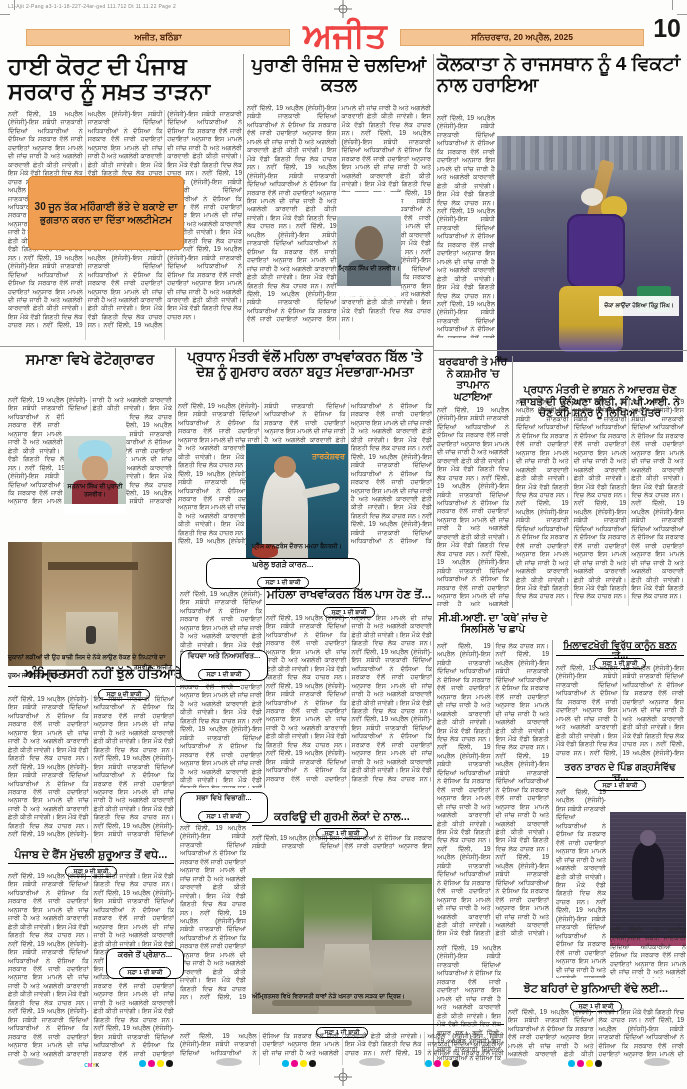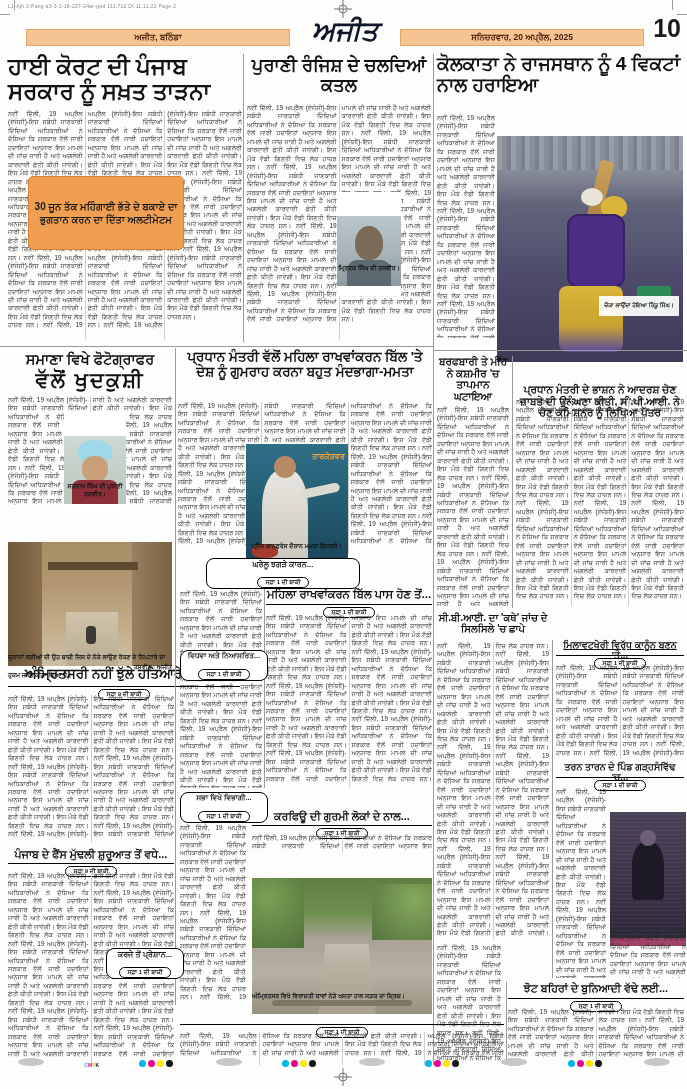--- a/index.html
+++ b/index.html
@@ -47,21 +47,21 @@
     <svg width="18" height="18">
         <circle cx="9" cy="9" r="4" fill="none" stroke="#777" stroke-width="1"></circle>
         <line x1="0" y1="9" x2="18" y2="9" stroke="#777" stroke-width="1"></line>
         <line x1="9" y1="0" x2="9" y2="18" stroke="#777" stroke-width="1"></line>
       </svg>
   </div>
 
   <div class="abs bar" style="left:26px;top:29px;width:262px;height:15px;">
     <span>ਅਜੀਤ, ਬਠਿੰਡਾ</span>
   </div>
-  <div class="abs ctr" style="left:295px;top:16px;width:100px;height:30px;font-size:27px;font-weight:bold;color:#0f172a;font-style:italic;">ਅਜੀਤ</div>
+  <div class="abs ctr" style="left:295px;top:16px;width:100px;height:30px;font-size:34px;font-weight:bold;color:#ef4444;">ਅਜੀਤ</div>
   <div class="abs bar" style="left:400px;top:29px;width:242px;height:15px;">
     <span>ਸਨਿਚਰਵਾਰ, 20 ਅਪ੍ਰੈਲ, 2025</span>
   </div>
   <div class="abs" style="left:645px;top:14px;width:36px;font-size:25px;font-weight:bold;text-align:right;">10</div>
 
   <div class="abs head" style="left:8px;top:54px;width:234px;font-size:23px;">ਹਾਈ ਕੋਰਟ ਦੀ ਪੰਜਾਬ ਸਰਕਾਰ ਨੂੰ ਸਖ਼ਤ ਤਾੜਨਾ</div>
   <div class="abs body-col cols3" style="left:8px;top:110px;width:234px;height:230px;">ਨਵੀਂ ਦਿੱਲੀ, 19 ਅਪ੍ਰੈਲ (ਏਜੰਸੀ)-ਇਸ ਸਬੰਧੀ ਜਾਣਕਾਰੀ ਦਿੰਦਿਆਂ ਅਧਿਕਾਰੀਆਂ ਨੇ ਦੱਸਿਆ ਕਿ ਸਰਕਾਰ ਵੱਲੋਂ ਜਾਰੀ ਹਦਾਇਤਾਂ ਅਨੁਸਾਰ ਇਸ ਮਾਮਲੇ ਦੀ ਜਾਂਚ ਜਾਰੀ ਹੈ ਅਤੇ ਅਗਲੇਰੀ ਕਾਰਵਾਈ ਛੇਤੀ ਕੀਤੀ ਜਾਵੇਗੀ। ਇਸ ਮੌਕੇ ਵੱਡੀ ਗਿਣਤੀ ਵਿਚ ਲੋਕ ਹਾਜ਼ਰ ਸਨ। ਨਵੀਂ ਦਿੱਲੀ, 19 ਅਪ੍ਰੈਲ (ਏਜੰਸੀ)-ਇਸ ਸਬੰਧੀ ਜਾਣਕਾਰੀ ਦਿੰਦਿਆਂ ਅਧਿਕਾਰੀਆਂ ਨੇ ਦੱਸਿਆ ਕਿ ਸਰਕਾਰ ਵੱਲੋਂ ਜਾਰੀ ਹਦਾਇਤਾਂ ਅਨੁਸਾਰ ਇਸ ਮਾਮਲੇ ਦੀ ਜਾਂਚ ਜਾਰੀ ਹੈ ਅਤੇ ਅਗਲੇਰੀ ਕਾਰਵਾਈ ਛੇਤੀ ਕੀਤੀ ਜਾਵੇਗੀ। ਇਸ ਮੌਕੇ ਵੱਡੀ ਗਿਣਤੀ ਵਿਚ ਲੋਕ ਹਾਜ਼ਰ ਸਨ। ਨਵੀਂ ਦਿੱਲੀ, 19 ਅਪ੍ਰੈਲ (ਏਜੰਸੀ)-ਇਸ ਸਬੰਧੀ ਜਾਣਕਾਰੀ ਦਿੰਦਿਆਂ ਅਧਿਕਾਰੀਆਂ ਨੇ ਦੱਸਿਆ ਕਿ ਸਰਕਾਰ ਵੱਲੋਂ ਜਾਰੀ ਹਦਾਇਤਾਂ ਅਨੁਸਾਰ ਇਸ ਮਾਮਲੇ ਦੀ ਜਾਂਚ ਜਾਰੀ ਹੈ ਅਤੇ ਅਗਲੇਰੀ ਕਾਰਵਾਈ ਛੇਤੀ ਕੀਤੀ ਜਾਵੇਗੀ। ਇਸ ਮੌਕੇ ਵੱਡੀ ਗਿਣਤੀ ਵਿਚ ਲੋਕ ਹਾਜ਼ਰ ਸਨ। ਨਵੀਂ ਦਿੱਲੀ, 19 ਅਪ੍ਰੈਲ (ਏਜੰਸੀ)-ਇਸ ਸਬੰਧੀ ਜਾਣਕਾਰੀ ਦਿੰਦਿਆਂ ਅਧਿਕਾਰੀਆਂ ਨੇ ਦੱਸਿਆ ਕਿ ਸਰਕਾਰ ਵੱਲੋਂ ਜਾਰੀ ਹਦਾਇਤਾਂ ਅਨੁਸਾਰ ਇਸ ਮਾਮਲੇ ਦੀ ਜਾਂਚ ਜਾਰੀ ਹੈ ਅਤੇ ਅਗਲੇਰੀ ਕਾਰਵਾਈ ਛੇਤੀ ਕੀਤੀ ਜਾਵੇਗੀ। ਇਸ ਮੌਕੇ ਵੱਡੀ ਗਿਣਤੀ ਵਿਚ ਲੋਕ ਹਾਜ਼ਰ ਸਨ। ਨਵੀਂ ਦਿੱਲੀ, 19 ਅਪ੍ਰੈਲ (ਏਜੰਸੀ)-ਇਸ ਸਬੰਧੀ ਜਾਣਕਾਰੀ ਦਿੰਦਿਆਂ ਅਧਿਕਾਰੀਆਂ ਨੇ ਦੱਸਿਆ ਕਿ ਸਰਕਾਰ ਵੱਲੋਂ ਜਾਰੀ ਹਦਾਇਤਾਂ ਅਨੁਸਾਰ ਇਸ ਮਾਮਲੇ ਦੀ ਜਾਂਚ ਜਾਰੀ ਹੈ ਅਤੇ ਅਗਲੇਰੀ ਕਾਰਵਾਈ ਛੇਤੀ ਕੀਤੀ ਜਾਵੇਗੀ। ਇਸ ਮੌਕੇ ਵੱਡੀ ਗਿਣਤੀ ਵਿਚ ਲੋਕ ਹਾਜ਼ਰ ਸਨ। ਨਵੀਂ ਦਿੱਲੀ, 19 ਅਪ੍ਰੈਲ (ਏਜੰਸੀ)-ਇਸ ਸਬੰਧੀ ਜਾਣਕਾਰੀ ਦਿੰਦਿਆਂ ਅਧਿਕਾਰੀਆਂ ਨੇ ਦੱਸਿਆ ਕਿ ਸਰਕਾਰ ਵੱਲੋਂ ਜਾਰੀ ਹਦਾਇਤਾਂ ਅਨੁਸਾਰ ਇਸ ਮਾਮਲੇ ਦੀ ਜਾਂਚ ਜਾਰੀ ਹੈ ਅਤੇ ਅਗਲੇਰੀ ਕਾਰਵਾਈ ਛੇਤੀ ਕੀਤੀ ਜਾਵੇਗੀ। ਇਸ ਮੌਕੇ ਵੱਡੀ ਗਿਣਤੀ ਵਿਚ ਲੋਕ ਹਾਜ਼ਰ ਸਨ। ਨਵੀਂ ਦਿੱਲੀ, 19 ਅਪ੍ਰੈਲ (ਏਜੰਸੀ)-ਇਸ ਸਬੰਧੀ ਜਾਣਕਾਰੀ ਦਿੰਦਿਆਂ ਅਧਿਕਾਰੀਆਂ ਨੇ ਦੱਸਿਆ ਕਿ ਸਰਕਾਰ ਵੱਲੋਂ ਜਾਰੀ ਹਦਾਇਤਾਂ ਅਨੁਸਾਰ ਇਸ ਮਾਮਲੇ ਦੀ ਜਾਂਚ ਜਾਰੀ ਹੈ ਅਤੇ ਅਗਲੇਰੀ ਕਾਰਵਾਈ ਛੇਤੀ ਕੀਤੀ ਜਾਵੇਗੀ। ਇਸ ਮੌਕੇ ਵੱਡੀ ਗਿਣਤੀ ਵਿਚ ਲੋਕ ਹਾਜ਼ਰ ਸਨ। ਨਵੀਂ ਦਿੱਲੀ, 19 ਅਪ੍ਰੈਲ (ਏਜੰਸੀ)-ਇਸ ਸਬੰਧੀ ਜਾਣਕਾਰੀ ਦਿੰਦਿਆਂ ਅਧਿਕਾਰੀਆਂ ਨੇ ਦੱਸਿਆ ਕਿ ਸਰਕਾਰ ਵੱਲੋਂ ਜਾਰੀ ਹਦਾਇਤਾਂ ਅਨੁਸਾਰ ਇਸ ਮਾਮਲੇ ਦੀ ਜਾਂਚ ਜਾਰੀ ਹੈ ਅਤੇ ਅਗਲੇਰੀ ਕਾਰਵਾਈ ਛੇਤੀ ਕੀਤੀ ਜਾਵੇਗੀ। ਇਸ ਮੌਕੇ ਵੱਡੀ ਗਿਣਤੀ ਵਿਚ ਲੋਕ ਹਾਜ਼ਰ ਸਨ। ਨਵੀਂ ਦਿੱਲੀ, 19 ਅਪ੍ਰੈਲ (ਏਜੰਸੀ)-ਇਸ ਸਬੰਧੀ ਜਾਣਕਾਰੀ ਦਿੰਦਿਆਂ ਅਧਿਕਾਰੀਆਂ ਨੇ ਦੱਸਿਆ ਕਿ ਸਰਕਾਰ ਵੱਲੋਂ ਜਾਰੀ ਹਦਾਇਤਾਂ ਅਨੁਸਾਰ ਇਸ ਮਾਮਲੇ ਦੀ ਜਾਂਚ ਜਾਰੀ ਹੈ ਅਤੇ ਅਗਲੇਰੀ ਕਾਰਵਾਈ ਛੇਤੀ ਕੀਤੀ ਜਾਵੇਗੀ। ਇਸ ਮੌਕੇ ਵੱਡੀ ਗਿਣਤੀ ਵਿਚ ਲੋਕ ਹਾਜ਼ਰ ਸਨ।</div>
   <div class="abs" style="left:28px;top:176px;width:150px;height:68px;background:#f09f52;border:1px solid #d2812e;border-radius:5px;
        display:flex;align-items:center;justify-content:center;text-align:center;font-weight:bold;font-size:10px;line-height:1.35;padding:2px;z-index:3;">30 ਜੂਨ ਤੱਕ ਮਹਿੰਗਾਈ ਭੱਤੇ ਦੇ ਬਕਾਏ ਦਾ ਭੁਗਤਾਨ ਕਰਨ ਦਾ ਦਿੱਤਾ ਅਲਟੀਮੇਟਮ</div>
   <div class="vr" style="left:243px;top:54px;height:288px;"></div>
@@ -88,21 +88,20 @@
     <div style="position:absolute;left:62px;top:150px;width:64px;height:66px;border-radius:8px;background:linear-gradient(180deg,#d9b53a 0%,#c8a42f 60%,#5a4a9e 100%);"></div>
     <div style="position:absolute;left:140px;top:150px;width:34px;height:26px;background:#2e8b57;border-radius:3px;"></div>
     <div style="position:absolute;right:4px;bottom:46px;width:80px;height:20px;background:rgba(255,255,255,.92);display:flex;align-items:center;justify-content:center;">
       <span class="caption ctr" style="font-size:5.8px;">ਚੌਕਾ ਲਾਉਂਦਾ ਹੋਇਆ ਰਿੰਕੂ ਸਿੰਘ।</span>
     </div>
   </div>
 
   <div class="hrule" style="left:0;top:346px;width:433px;"></div>
 
   <div class="abs head ctr" style="left:8px;top:352px;width:164px;font-size:14.5px;">ਸਮਾਣਾ ਵਿਖੇ ਫੋਟੋਗ੍ਰਾਫਰ</div>
-  <div class="abs head ctr" style="left:8px;top:368px;width:164px;font-size:21px;letter-spacing:2px;">ਵੱਲੋਂ ਖੁਦਕੁਸ਼ੀ</div>
   <div class="abs body-col cols2" style="left:8px;top:396px;width:164px;height:118px;">ਨਵੀਂ ਦਿੱਲੀ, 19 ਅਪ੍ਰੈਲ (ਏਜੰਸੀ)-ਇਸ ਸਬੰਧੀ ਜਾਣਕਾਰੀ ਦਿੰਦਿਆਂ ਅਧਿਕਾਰੀਆਂ ਨੇ ਦੱਸਿਆ ਕਿ ਸਰਕਾਰ ਵੱਲੋਂ ਜਾਰੀ ਹਦਾਇਤਾਂ ਅਨੁਸਾਰ ਇਸ ਮਾਮਲੇ ਦੀ ਜਾਂਚ ਜਾਰੀ ਹੈ ਅਤੇ ਅਗਲੇਰੀ ਕਾਰਵਾਈ ਛੇਤੀ ਕੀਤੀ ਜਾਵੇਗੀ। ਇਸ ਮੌਕੇ ਵੱਡੀ ਗਿਣਤੀ ਵਿਚ ਲੋਕ ਹਾਜ਼ਰ ਸਨ। ਨਵੀਂ ਦਿੱਲੀ, 19 ਅਪ੍ਰੈਲ (ਏਜੰਸੀ)-ਇਸ ਸਬੰਧੀ ਜਾਣਕਾਰੀ ਦਿੰਦਿਆਂ ਅਧਿਕਾਰੀਆਂ ਨੇ ਦੱਸਿਆ ਕਿ ਸਰਕਾਰ ਵੱਲੋਂ ਜਾਰੀ ਹਦਾਇਤਾਂ ਅਨੁਸਾਰ ਇਸ ਮਾਮਲੇ ਦੀ ਜਾਂਚ ਜਾਰੀ ਹੈ ਅਤੇ ਅਗਲੇਰੀ ਕਾਰਵਾਈ ਛੇਤੀ ਕੀਤੀ ਜਾਵੇਗੀ। ਇਸ ਮੌਕੇ ਵੱਡੀ ਗਿਣਤੀ ਵਿਚ ਲੋਕ ਹਾਜ਼ਰ ਸਨ। ਨਵੀਂ ਦਿੱਲੀ, 19 ਅਪ੍ਰੈਲ (ਏਜੰਸੀ)-ਇਸ ਸਬੰਧੀ ਜਾਣਕਾਰੀ ਦਿੰਦਿਆਂ ਅਧਿਕਾਰੀਆਂ ਨੇ ਦੱਸਿਆ ਕਿ ਸਰਕਾਰ ਵੱਲੋਂ ਜਾਰੀ ਹਦਾਇਤਾਂ ਅਨੁਸਾਰ ਇਸ ਮਾਮਲੇ ਦੀ ਜਾਂਚ ਜਾਰੀ ਹੈ ਅਤੇ ਅਗਲੇਰੀ ਕਾਰਵਾਈ ਛੇਤੀ ਕੀਤੀ ਜਾਵੇਗੀ। ਇਸ ਮੌਕੇ ਵੱਡੀ ਗਿਣਤੀ ਵਿਚ ਲੋਕ ਹਾਜ਼ਰ ਸਨ। ਨਵੀਂ ਦਿੱਲੀ, 19 ਅਪ੍ਰੈਲ (ਏਜੰਸੀ)-ਇਸ ਸਬੰਧੀ ਜਾਣਕਾਰੀ ਦਿੰਦਿਆਂ ਅਧਿਕਾਰੀਆਂ ਨੇ ਦੱਸਿਆ ਕਿ ਸਰਕਾਰ ਵੱਲੋਂ ਜਾਰੀ ਹਦਾਇਤਾਂ ਅਨੁਸਾਰ ਇਸ ਮਾਮਲੇ ਦੀ ਜਾਂਚ ਜਾਰੀ ਹੈ ਅਤੇ ਅਗਲੇਰੀ ਕਾਰਵਾਈ ਛੇਤੀ ਕੀਤੀ ਜਾਵੇਗੀ। ਇਸ ਮੌਕੇ ਵੱਡੀ ਗਿਣਤੀ ਵਿਚ ਲੋਕ ਹਾਜ਼ਰ ਸਨ।</div>
   <div class="abs" style="left:64px;top:412px;width:62px;height:102px;background:#fff;z-index:3;">
     <div class="photo" style="left:0;top:0;width:62px;height:68px;background:linear-gradient(180deg,#cfd9d4 0%,#b9c6bd 100%);">
       <div style="position:absolute;left:14px;top:4px;width:34px;height:22px;border-radius:50% 50% 30% 30%;background:#9fd8e8;"></div>
       <div style="position:absolute;left:18px;top:20px;width:26px;height:26px;border-radius:45%;background:#caa07a;"></div>
       <div style="position:absolute;left:8px;top:44px;width:46px;height:24px;border-radius:8px 8px 0 0;background:#8c2f39;"></div>
     </div>
     <div class="caption ctr" style="position:absolute;left:0;top:70px;width:62px;">ਸਤਨਾਮ ਸਿੰਘ ਦੀ ਪੁਰਾਣੀ ਤਸਵੀਰ।</div>
   </div>
   <div class="photo" style="left:8px;top:518px;width:164px;height:124px;background:linear-gradient(180deg,#a78e66 0%,#b29772 35%,#c4ae8a 70%,#cbbfa6 100%);">

